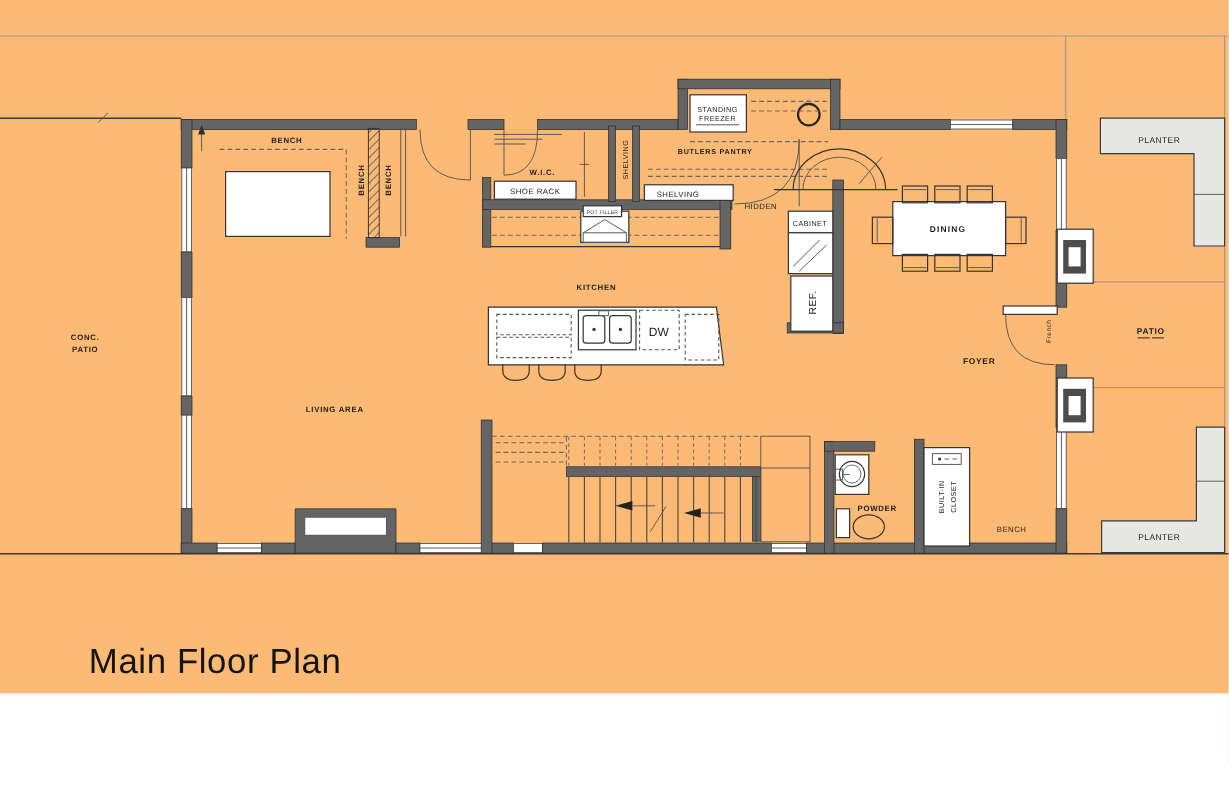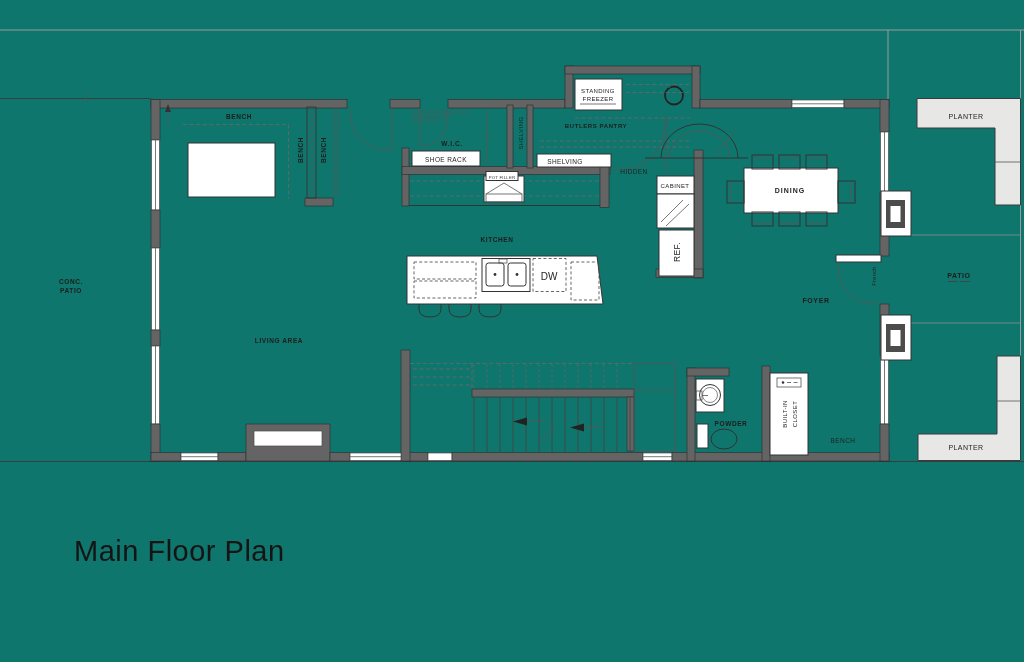--- a/index.html
+++ b/index.html
@@ -1,17 +1,17 @@
 <!DOCTYPE html>
 <html style="--wall: #646464; --planter: #e7e7e5; --line: #222222;"><head>
 <meta charset="utf-8">
 <style>
   :root{ --wall:#646464; --planter:#e7e7e5; --line:#222222; }
   html,body{margin:0;padding:0;background:#ffffff;}
-  .page{position:relative;width:1024px;height:662px;background:#0f766e;overflow:hidden;}
+  .page{position:relative;width:1024px;height:578px;background:#fdba74;overflow:hidden;}
   svg{display:block;}
   .wall{fill:var(--wall);stroke:#2b2b2b;stroke-width:.6;}
   .win{fill:#ffffff;stroke:#4a4a4a;stroke-width:.7;}
   .thin{fill:#ffffff;stroke:#333;stroke-width:1;}
   .thinN{fill:none;stroke:#333;stroke-width:1;}
   .thin2{fill:none;stroke:#555;stroke-width:.8;}
   .dashT{fill:none;stroke:#666;stroke-width:.9;stroke-dasharray:4 2.6;}
   .dashS{fill:none;stroke:#555;stroke-width:.9;stroke-dasharray:3 2.2;}
   .site{stroke:#9a9a9a;stroke-width:1;fill:none;}
   .ground{stroke:#3c3c3c;stroke-width:1.2;fill:none;}

